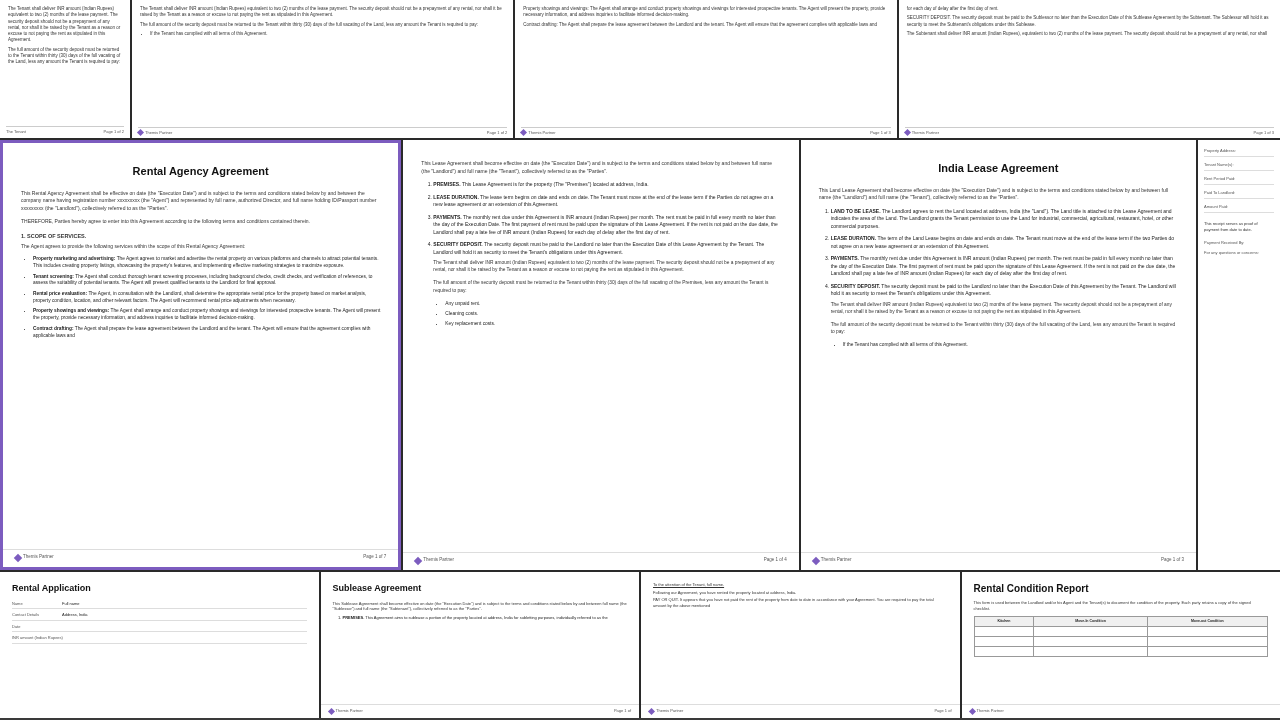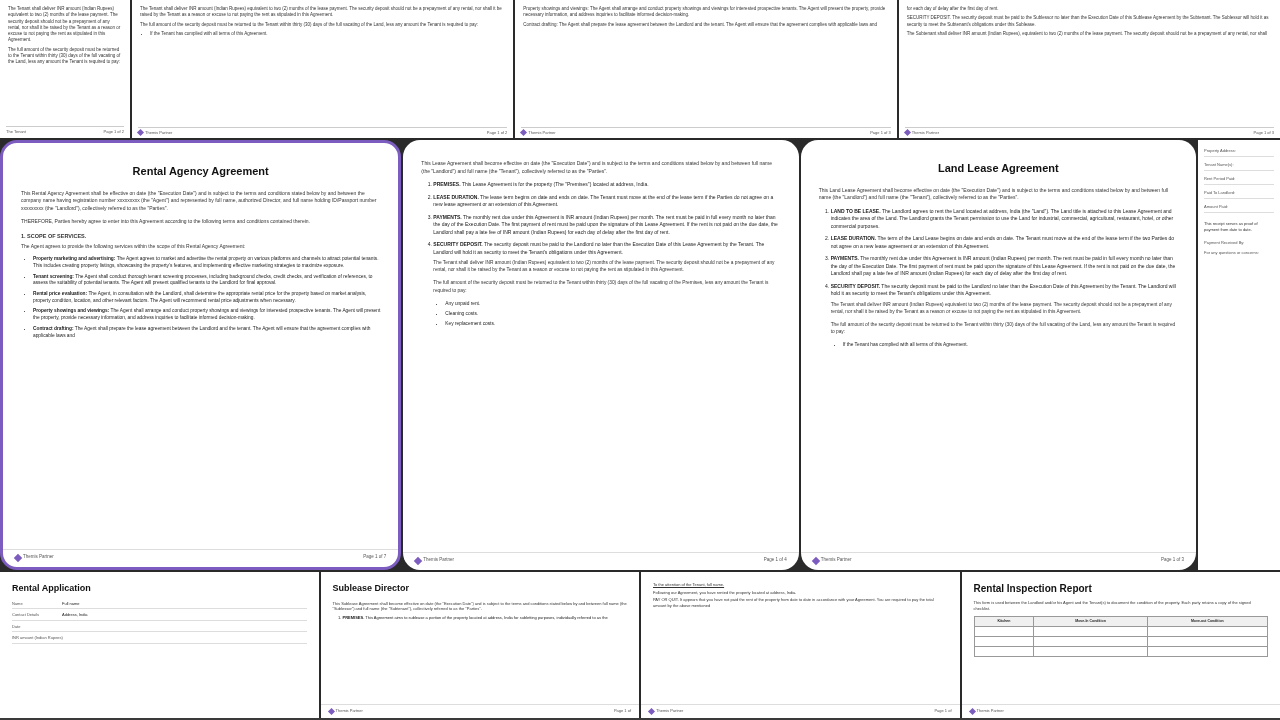--- a/index.html
+++ b/index.html
@@ -40,21 +40,20 @@
     .doc-card {
       flex: 1;
       background: #fff;
       overflow: hidden;
       position: relative;
       padding: 20px 18px 40px;
       font-size: 5.5px;
       line-height: 1.5;
       color: #222;
       cursor: pointer;
-      border-radius: 17px;
     }
 
     .doc-card:first-child {
       border-left: 3px solid transparent;
     }
 
     .doc-card.active {
       border: 3px solid #7c5cbf;
     }
 
@@ -282,21 +281,21 @@
       <div class="doc-card-footer">
         <span style="display:flex; align-items:center; gap:2px;">
           <span style="width:6px;height:6px;background:#7c5cbf;transform:rotate(45deg);display:inline-block;"></span>
           <span>Themis Partner</span>
         </span>
         <span>Page 1 of 4</span>
       </div>
     </div>
 
     <div class="doc-card">
-      <h1>Land Lease Agreement</h1>
+      <h1>India Lease Agreement</h1>
       <p>This Land Lease Agreement shall become effective on date (the "Execution Date") and is subject to the terms and conditions stated below by and between full name (the "Landlord") and full name (the "Tenant"), collectively referred to as the "Parties".</p>
       <ol style="padding-left:12px; margin-top:6px;">
         <li style="margin-bottom:5px;">
           <strong>LAND TO BE LEASE.</strong>
           <span>The Landlord agrees to rent the Land located at address, India (the "Land"). The Land title is attached to this Lease Agreement and indicates the area of the Land. The Landlord grants the Tenant permission to use the Land for industrial, commercial, agricultural, restaurant, hotel, or other commercial purposes.</span>
         </li>
         <li style="margin-bottom:5px;">
           <strong>LEASE DURATION.</strong>
           <span>The term of the Land Lease begins on date and ends on date. The Tenant must move at the end of the lease term if the two Parties do not agree on a new lease agreement or an extension of this Agreement.</span>
         </li>
@@ -368,21 +367,21 @@
           <span style="color:#555; width:50px; flex-shrink:0;">Date</span>
           <span></span>
         </div>
         <div style="display:flex; margin-bottom:3px; border-bottom:0.3px solid #ddd; padding-bottom:2px; font-size:4px;">
           <span style="color:#555; flex-shrink:0;">INR amount (Indian Rupees)</span>
         </div>
       </div>
     </div>
 
     <div class="doc-thumb">
-      <h2>Sublease Director</h2>
+      <h2>Sublease Agreement</h2>
       <p style="font-size:4px; line-height:1.4; margin-bottom:3px;">This Sublease Agreement shall become effective on date (the "Execution Date") and is subject to the terms and conditions stated below by and between full name (the "Sublessor") and full name (the "Subtenant"), collectively referred to as the "Parties".</p>
       <ol style="padding-left:10px; font-size:4px; line-height:1.4;">
         <li>
           <strong>PREMISES.</strong>
           <span>This Agreement aims to sublease a portion of the property located at address, India for subletting purposes, individually referred to as the</span>
         </li>
       </ol>
       <div class="thumb-footer">
         <span style="display:flex; align-items:center; gap:2px;">
           <span style="width:5px;height:5px;background:#7c5cbf;transform:rotate(45deg);display:inline-block;"></span>
@@ -399,21 +398,21 @@
       <div class="thumb-footer">
         <span style="display:flex; align-items:center; gap:2px;">
           <span style="width:5px;height:5px;background:#7c5cbf;transform:rotate(45deg);display:inline-block;"></span>
           <span>Themis Partner</span>
         </span>
         <span>Page 1 of</span>
       </div>
     </div>
 
     <div class="doc-thumb">
-      <h2 style="font-size:10px; font-weight:bold; margin-bottom:4px;">Rental Inspection Report</h2>
+      <h2 style="font-size:10px; font-weight:bold; margin-bottom:4px;">Rental Condition Report</h2>
       <p style="font-size:4px; line-height:1.4; margin-bottom:5px;">This form is used between the Landlord and/or his Agent and the Tenant(s) to document the condition of the property. Each party retains a copy of the signed checklist.</p>
       <table style="width:100%; border-collapse:collapse; font-size:4px;">
         <thead>
           <tr>
             <th style="border:0.5px solid #999; padding:2px 3px; background:#f0f0f0; font-size:3.5px;">Kitchen</th>
             <th style="border:0.5px solid #999; padding:2px 3px; background:#f0f0f0; font-size:3.5px;">Move-In Condition</th>
             <th style="border:0.5px solid #999; padding:2px 3px; background:#f0f0f0; font-size:3.5px;">Move-out Condition</th>
           </tr>
         </thead>
         <tbody>

